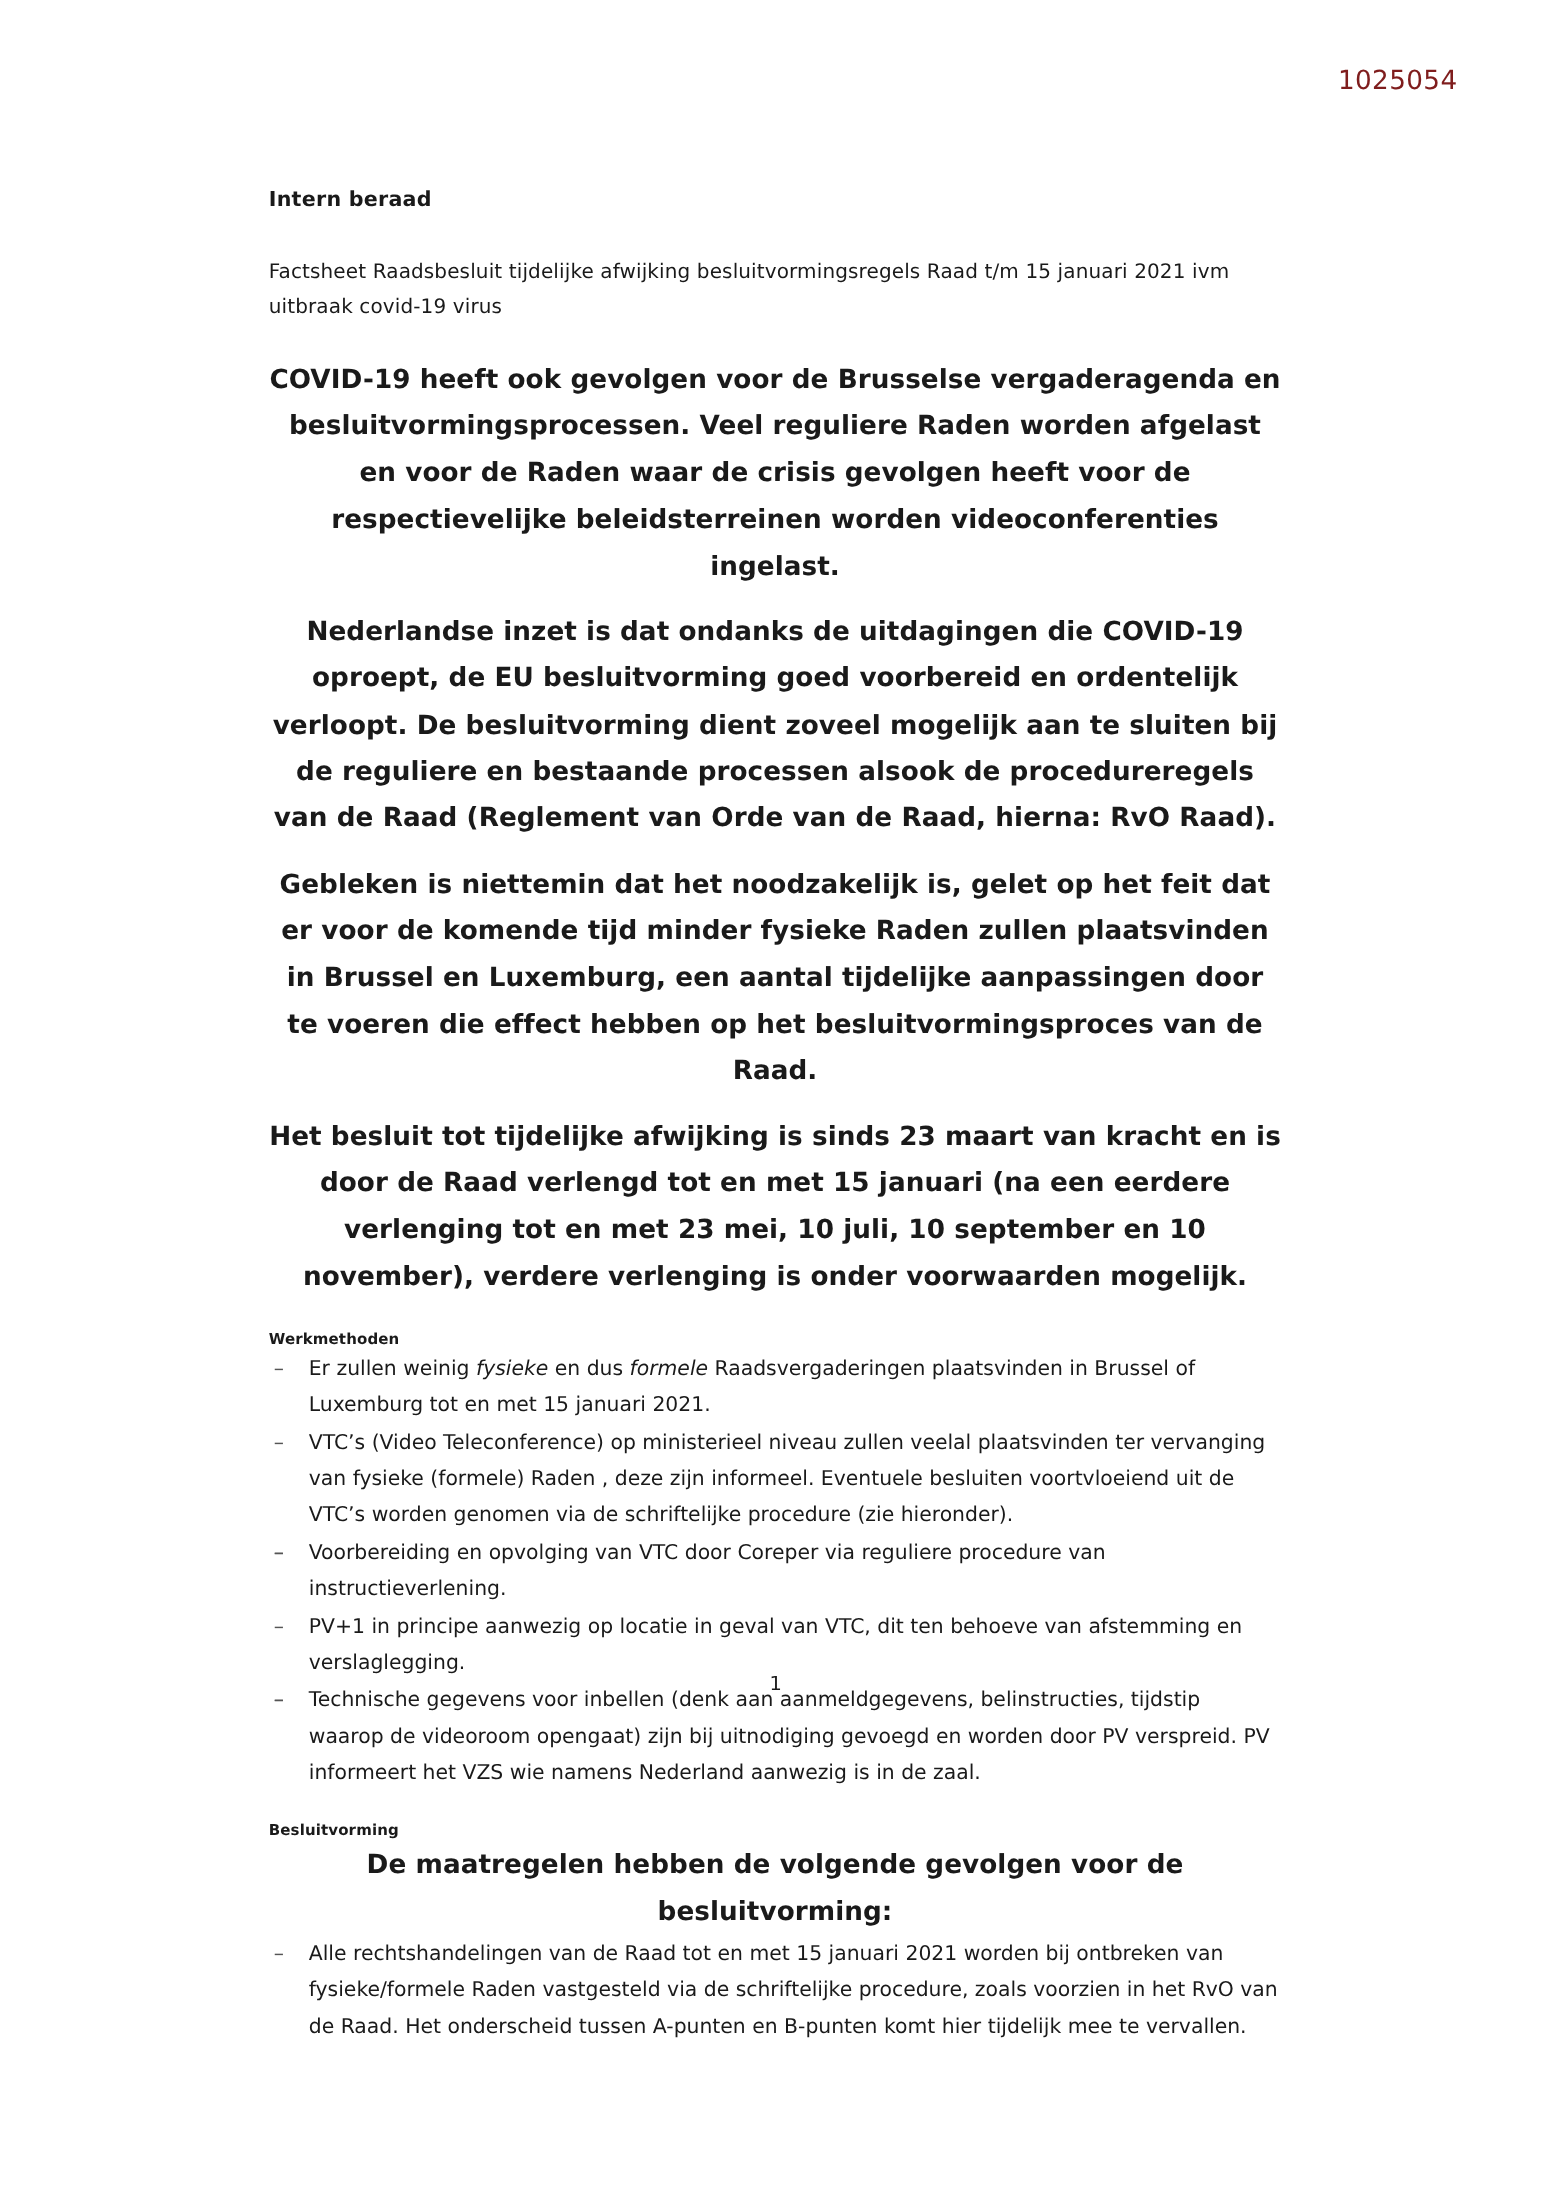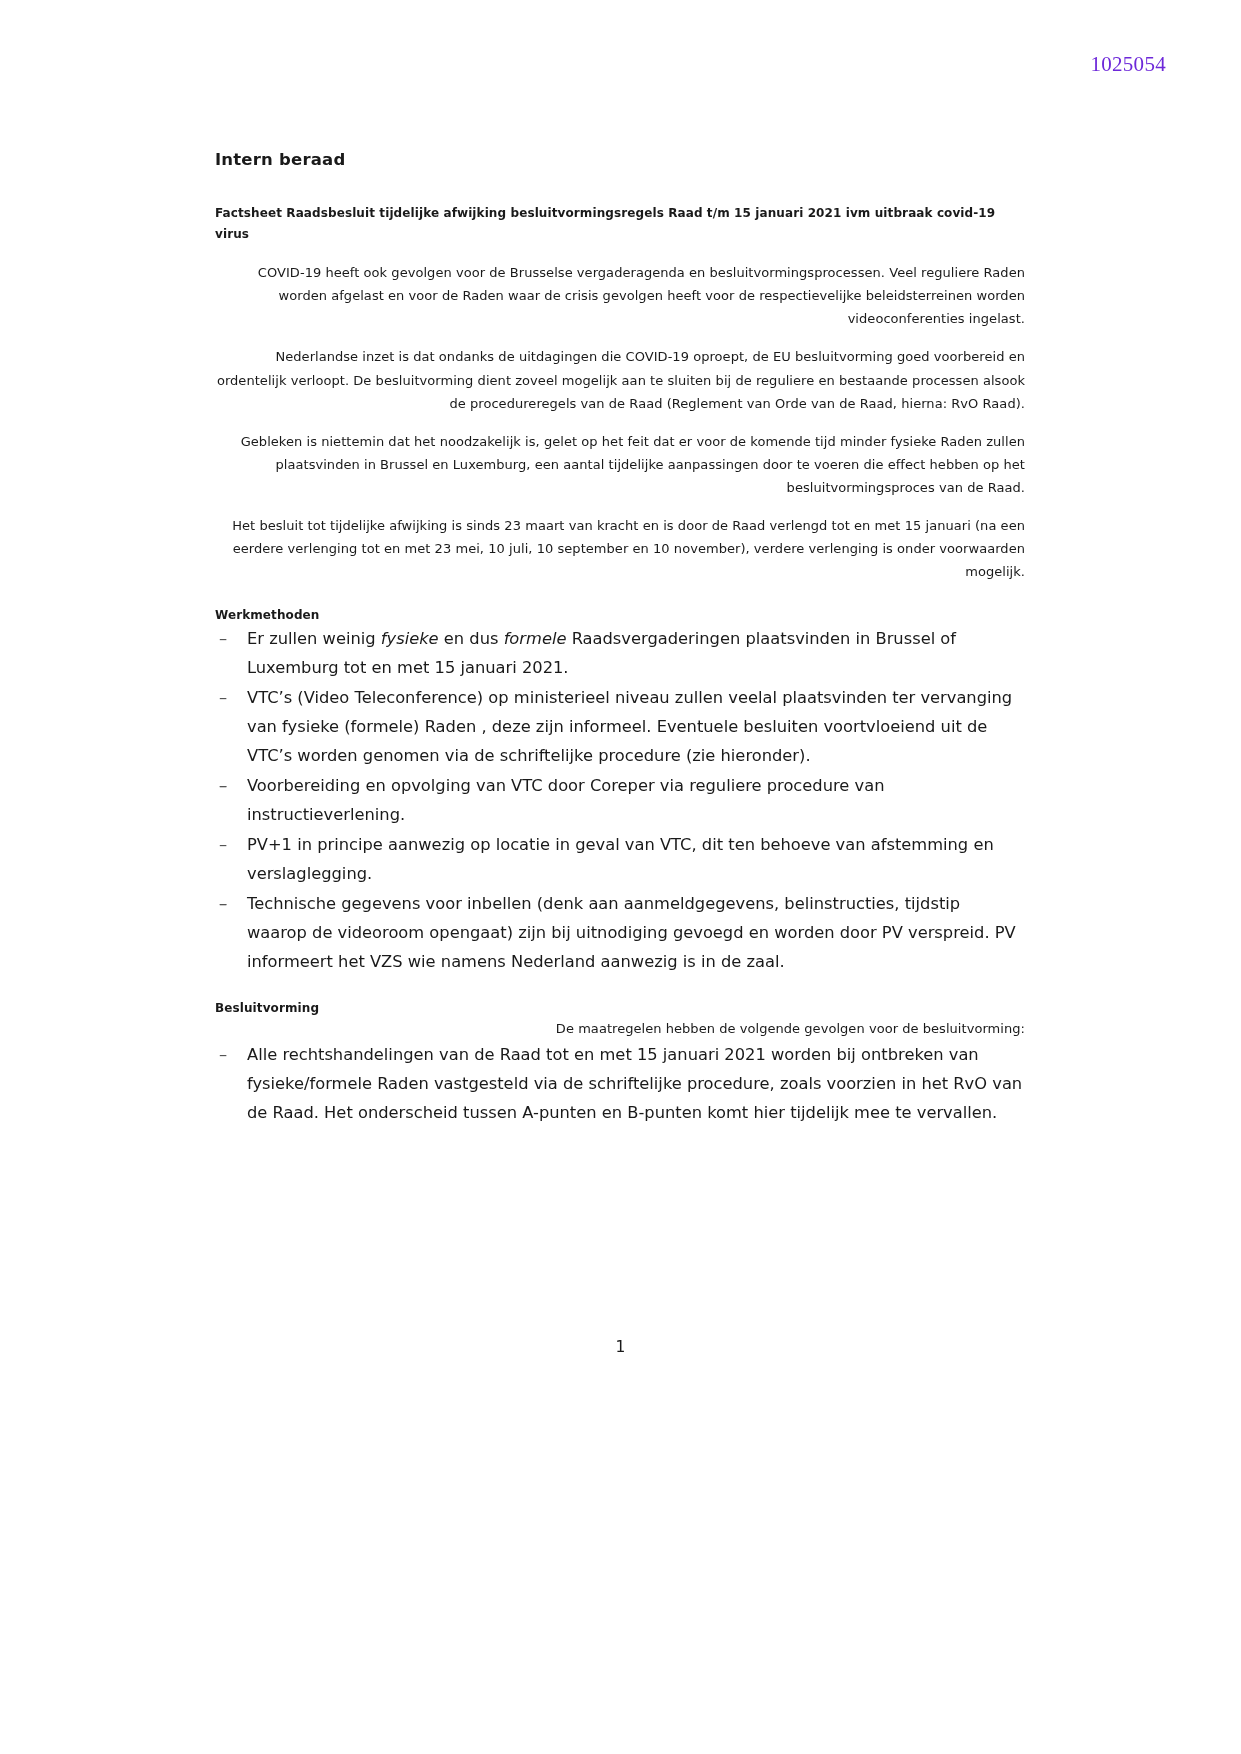--- a/index.html
+++ b/index.html
@@ -19,48 +19,48 @@
     width: 1241px;
     height: 1754px;
     box-sizing: border-box;
   }
   .doc-number {
     position: absolute;
     top: 52px;
     right: 75px;
     font-size: 21px;
     letter-spacing: 0.3px;
-    color: #6d28d9;
-    font-family: Liberation Serif, serif;
+    color: #7f1d1d;
   }
   .content {
     position: absolute;
     left: 215px;
     top: 150px;
     width: 810px;
   }
   .label-intern {
     font-weight: bold;
     font-size: 16.5px;
     letter-spacing: 0.2px;
     margin-bottom: 34px;
   }
   h1.title {
-    font-size: 12px;
-    font-weight: bold;
+    font-size: 16px;
+    font-weight: normal;
     line-height: 1.75;
-    margin: 0 0 16px 0;
+    margin: 0 0 26px 0;
     letter-spacing: 0.1px;
   }
   p.para {
-    font-size: 13px;
+    font-size: 21px;
     line-height: 1.78;
     margin: 0;
     letter-spacing: 0.05px;
-    text-align: right;
+    text-align: center;
+    font-weight: bold;
   }
   .para + .para {
     margin-top: 15px;
   }
   .block-gap {
     height: 24px;
   }
   h2.subhead {
     font-size: 12px;
     font-weight: bold;

